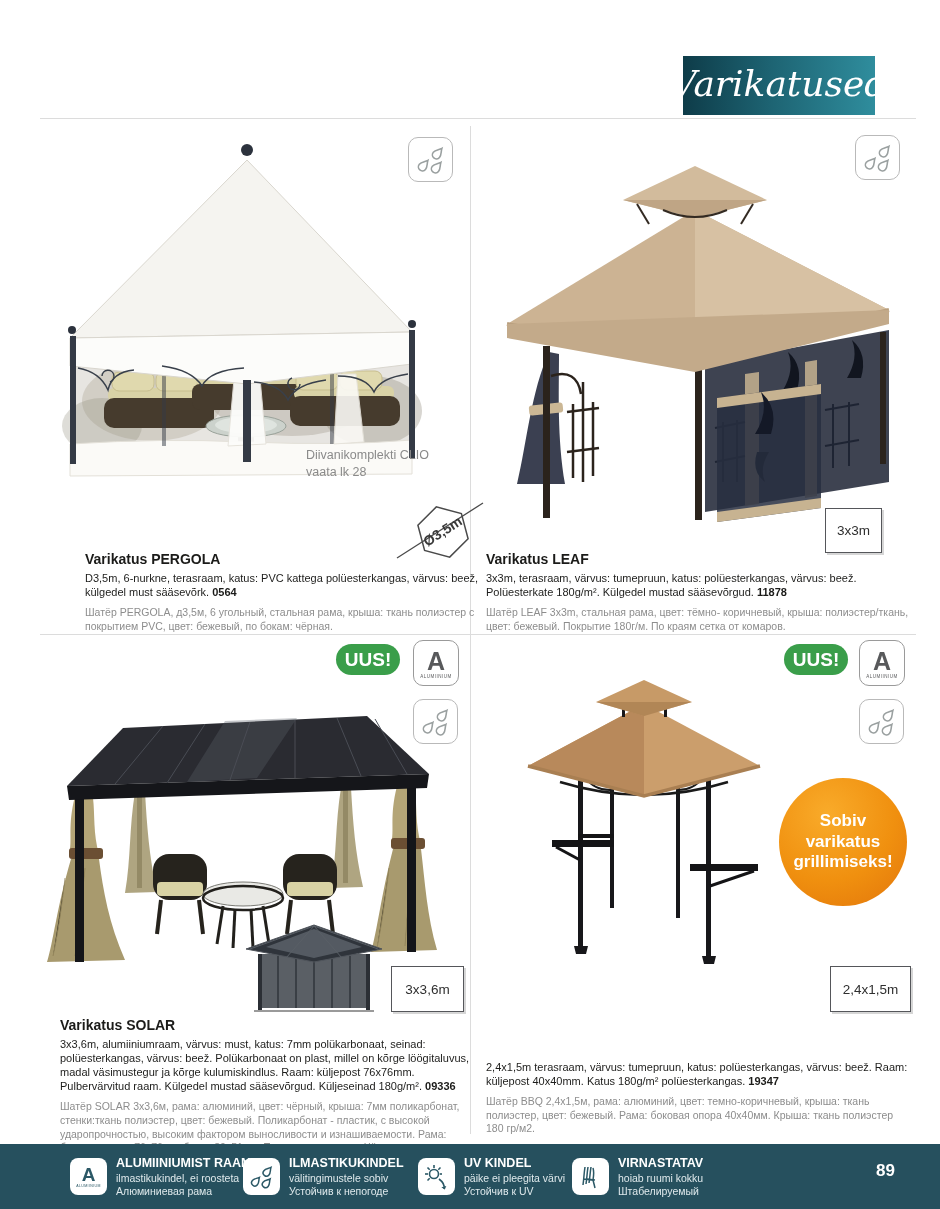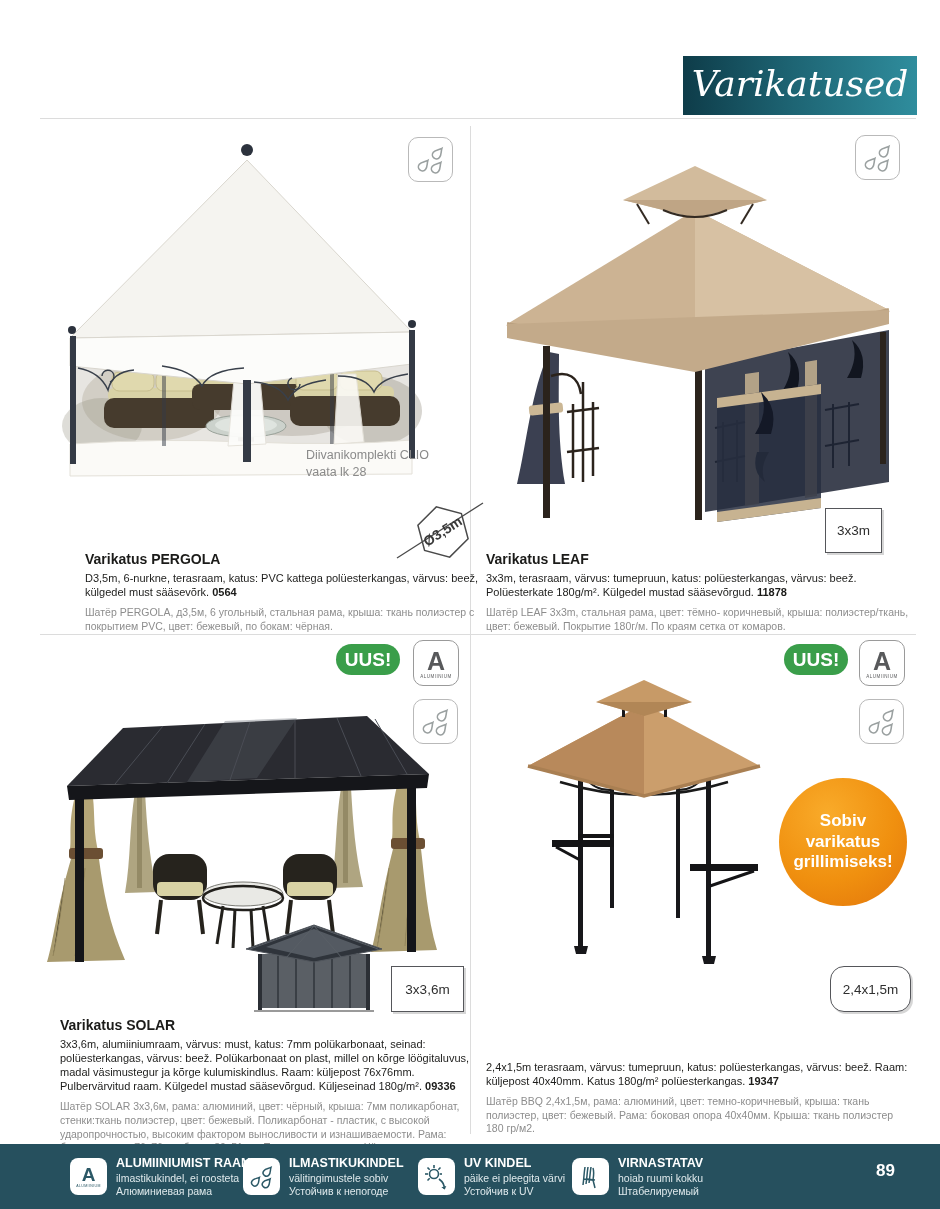--- a/index.html
+++ b/index.html
@@ -1,21 +1,21 @@
 <!DOCTYPE html>
 <html><head>
 <meta charset="utf-8">
 <style>
   html,body{margin:0;padding:0;background:#888;}
   .page{position:relative;width:940px;height:1209px;background:#fff;margin:0 auto;
         font-family:"Liberation Sans",sans-serif;overflow:hidden;}
   .abs{position:absolute;}
 
   
-  .header-banner{left:683px;top:56px;width:234px;height:59px;
+  .header-banner{left:683px;top:56px;width:192px;height:59px;
     background:linear-gradient(90deg,#0e3c49 0%,#1d6372 45%,#2f8d9d 100%);
     display:flex;align-items:center;justify-content:center;}
   .header-title{font-family:"DejaVu Serif",serif;font-style:italic;color:#ffffff;
     font-size:36px;letter-spacing:0px;padding-bottom:4px;}
 
   
   .rule{background:#dcdcdc;}
 
   
   .icon-box{width:45px;height:45px;border:1.5px solid #b9b9b9;border-radius:10px;
@@ -381,21 +381,21 @@
 
   <div class="abs promo-circle" style="left:779px;top:778px;">
     <div class="promo-text">
       <div>Sobiv</div>
       <div>varikatus</div>
       <div>grillimiseks!</div>
     </div>
   </div>
 
 
-  <div class="abs size-badge" style="left:830px;top:966px;width:81px;height:46px;border-radius:14px;">
+  <div class="abs size-badge" style="left:830px;top:966px;width:81px;height:46px;">
     <span>2,4x1,5m</span>
   </div>
 
   <div class="abs pt" style="left:486px;top:1060px;width:424px;">
     <div class="desc-et"><span>2,4x1,5m terasraam, värvus: tumepruun, katus: polüesterkangas, värvus: beež. Raam: küljepost 40x40mm. Katus 180g/m² polüesterkangas.</span> <span class="code">19347</span></div>
     <div class="desc-ru">Шатёр BBQ 2,4x1,5м, рама: алюминий, цвет: темно-коричневый, крыша: ткань полиэстер, цвет: бежевый. Рама:  боковая опора 40х40мм. Крыша: ткань полиэстер 180 гр/м2.</div>
   </div>
 
   <div class="abs footer-bar">
 

